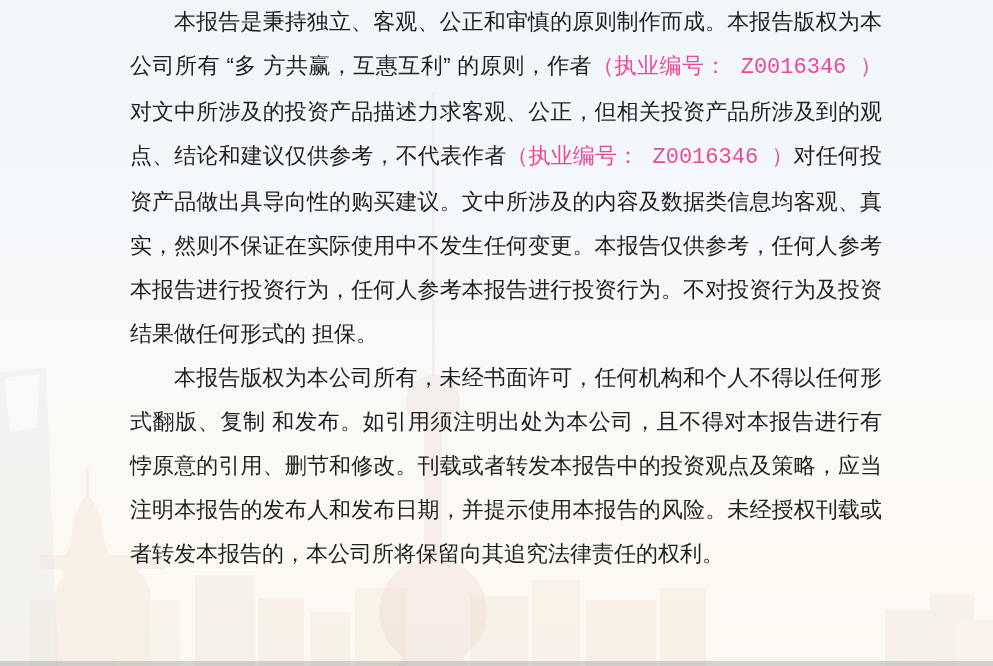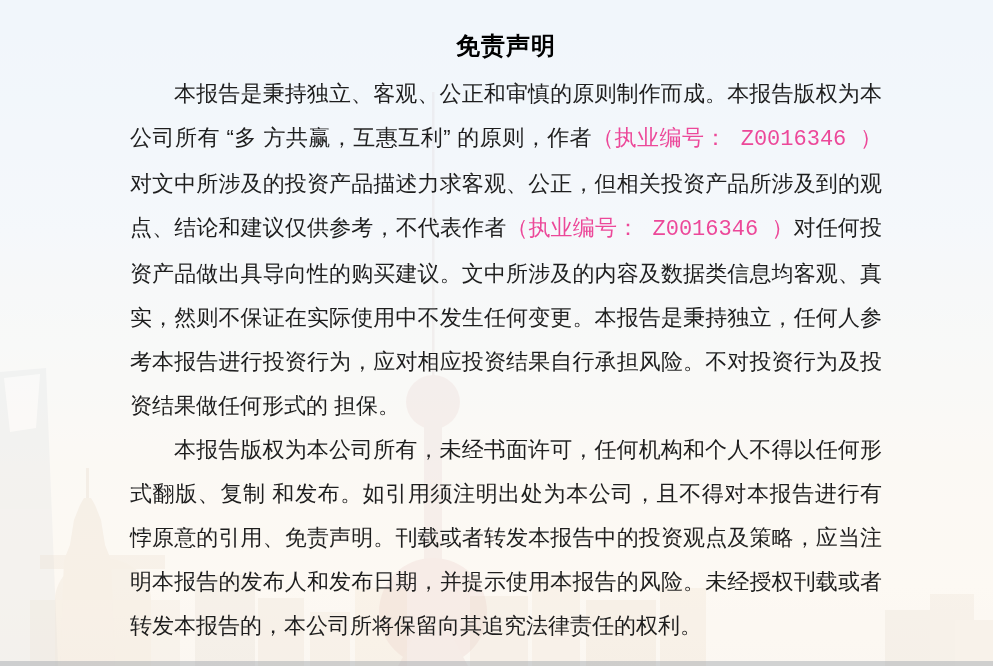--- a/index.html
+++ b/index.html
@@ -107,18 +107,17 @@
     <rect x="930" y="594" width="44" height="72" fill="#ccb193"></rect>
     <rect x="955" y="620" width="38" height="46" fill="#d8bc9b"></rect>
   </g>
 
   <rect x="0" y="0" width="993" height="666" fill="#ffffff" opacity="0.45"></rect>
 </svg>
 
 <div class="water-strip"></div>
 
 <div class="content">
-  <h1 class="page-title">免责声明</h1>
   <div>
-      <p class="para"><span>本报告是秉持独立、客观、公正和审慎的原则制作而成。本报告版权为本公司所有 “多 方共赢，互惠互利” 的原则，作者</span><span class="serif">（执业编号： Z0016346 ）</span><span>对文中所涉及的投资产品描述力求客观、公正，但相关投资产品所涉及到的观点、结论和建议仅供参考，不代表作者</span><span class="serif">（执业编号： Z0016346 ）</span><span>对任何投资产品做出具导向性的购买建议。文中所涉及的内容及数据类信息均客观、真实，然则不保证在实际使用中不发生任何变更。本报告是秉持独立，任何人参考本报告进行投资行为，应对相应投资结果自行承担风险。不对投资行为及投资结果做任何形式的 担保。</span></p>
-      <p class="para"><span>本报告版权为本公司所有，未经书面许可，任何机构和个人不得以任何形式翻版、复制 和发布。如引用须注明出处为本公司，且不得对本报告进行有悖原意的引用、免责声明。刊载或者转发本报告中的投资观点及策略，应当注明本报告的发布人和发布日期，并提示使用本报告的风险。未经授权刊载或者转发本报告的，本公司所将保留向其追究法律责任的权利。</span></p>
+      <p class="para"><span>本报告是秉持独立、客观、公正和审慎的原则制作而成。本报告版权为本公司所有 “多 方共赢，互惠互利” 的原则，作者</span><span class="serif">（执业编号： Z0016346 ）</span><span>对文中所涉及的投资产品描述力求客观、公正，但相关投资产品所涉及到的观点、结论和建议仅供参考，不代表作者</span><span class="serif">（执业编号： Z0016346 ）</span><span>对任何投资产品做出具导向性的购买建议。文中所涉及的内容及数据类信息均客观、真实，然则不保证在实际使用中不发生任何变更。本报告仅供参考，任何人参考本报告进行投资行为，任何人参考本报告进行投资行为。不对投资行为及投资结果做任何形式的 担保。</span></p>
+      <p class="para"><span>本报告版权为本公司所有，未经书面许可，任何机构和个人不得以任何形式翻版、复制 和发布。如引用须注明出处为本公司，且不得对本报告进行有悖原意的引用、删节和修改。刊载或者转发本报告中的投资观点及策略，应当注明本报告的发布人和发布日期，并提示使用本报告的风险。未经授权刊载或者转发本报告的，本公司所将保留向其追究法律责任的权利。</span></p>
     </div>
 </div>
 
 </body></html>

